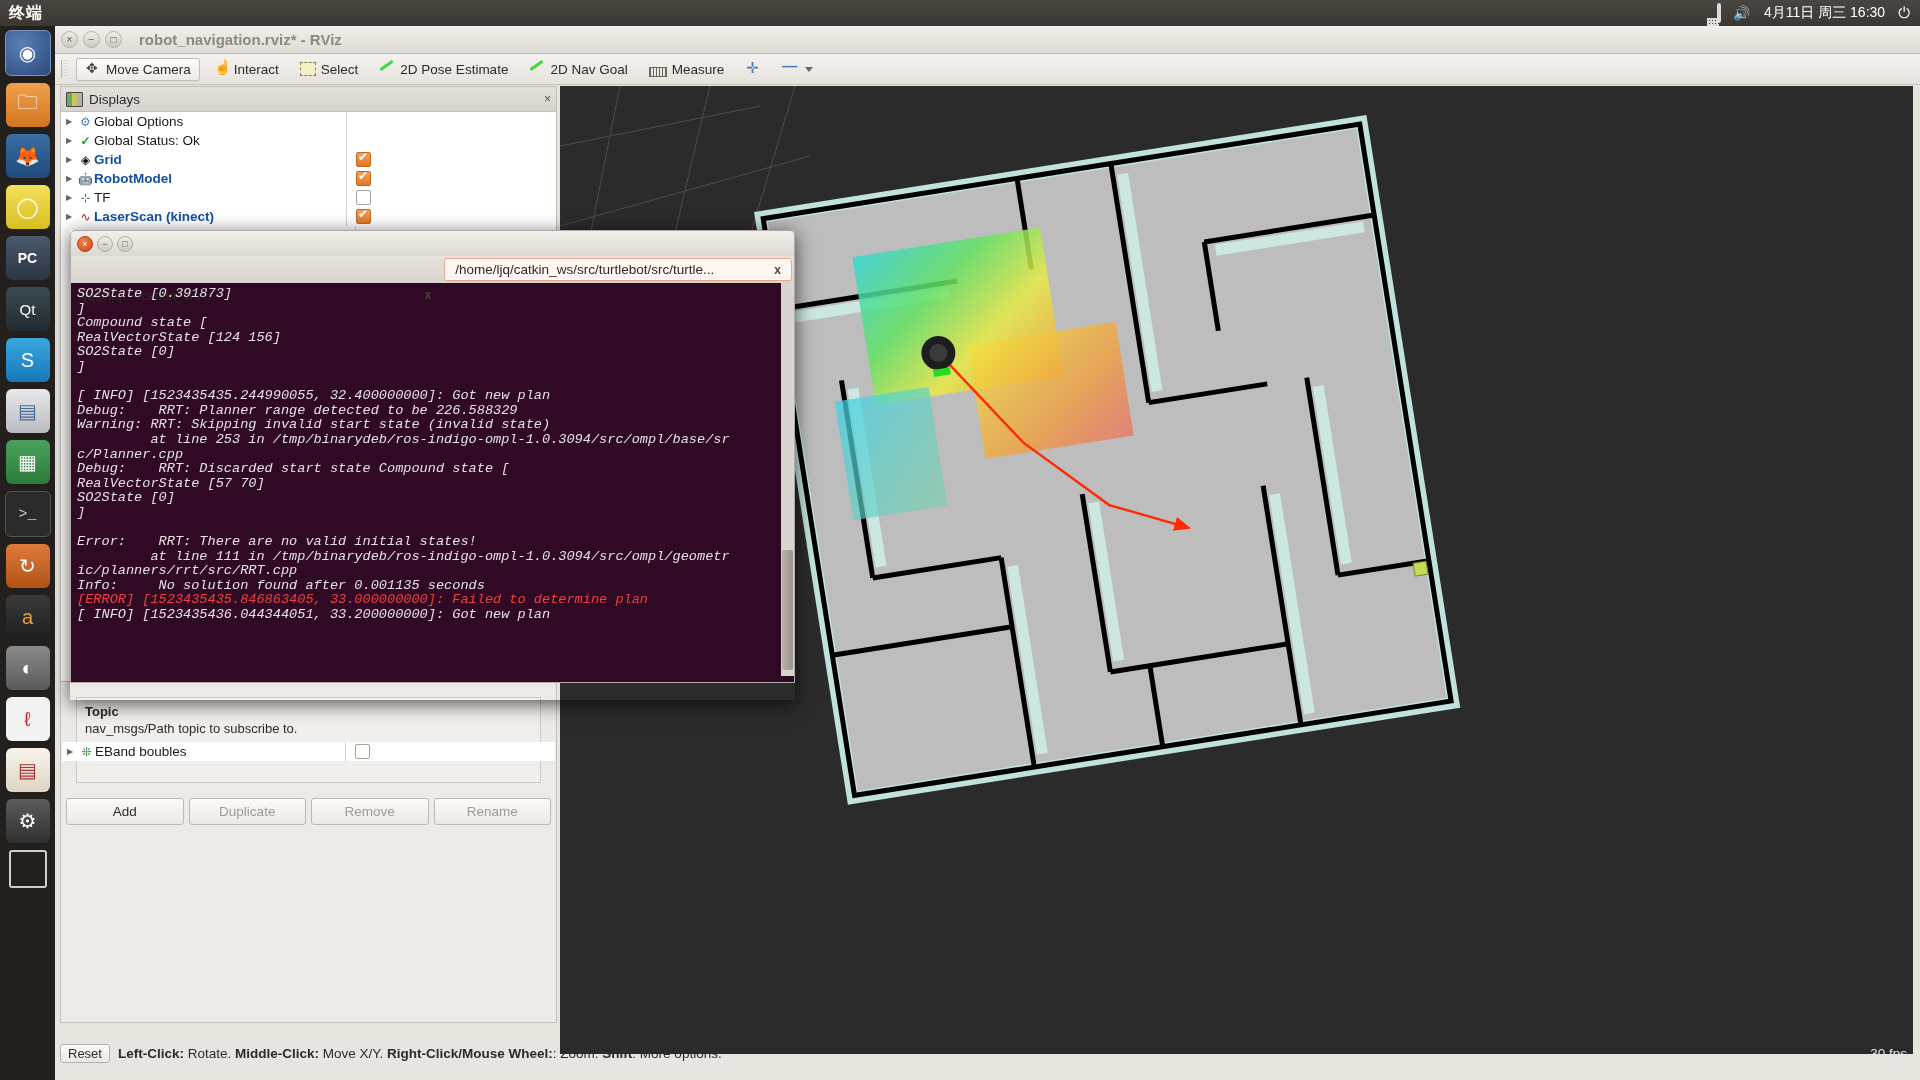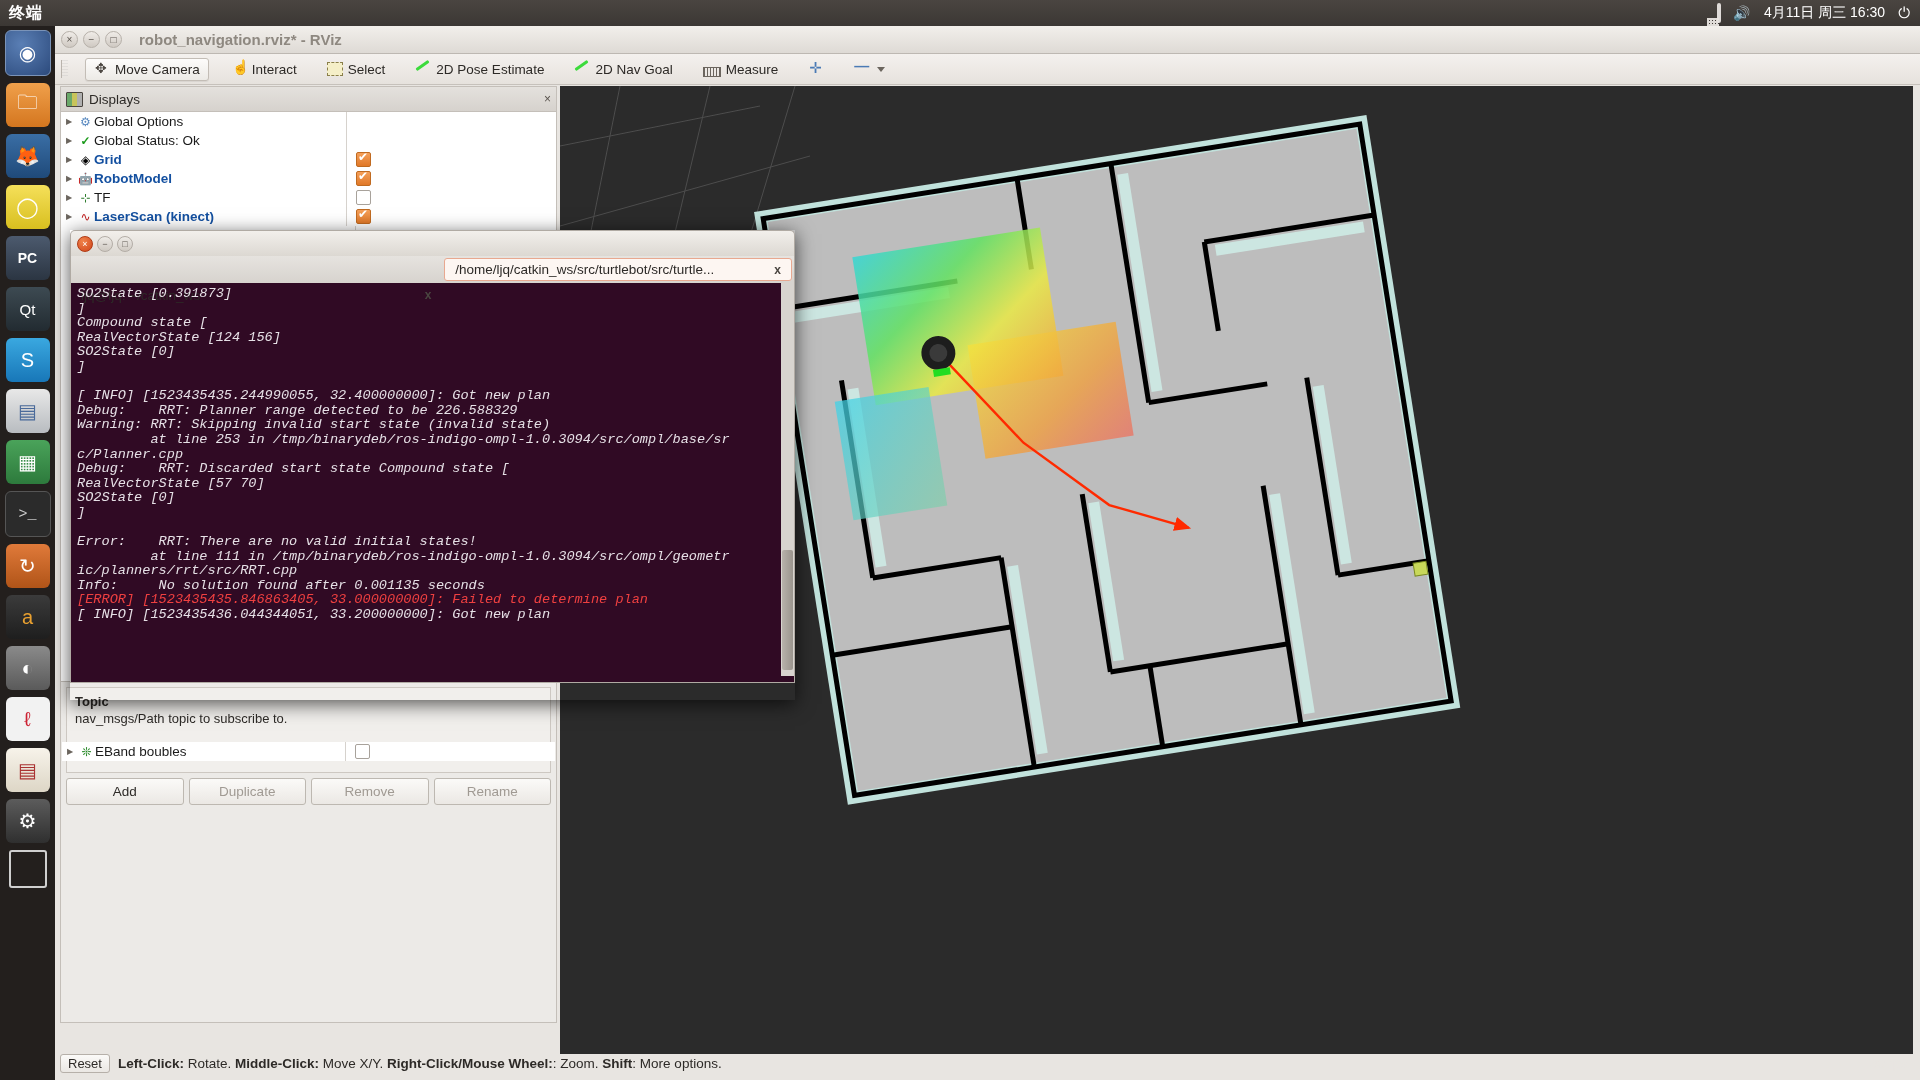--- a/index.html
+++ b/index.html
@@ -61,21 +61,21 @@
   #rviz-title{
     height:27px;background:linear-gradient(to bottom,#f2efeb,#dedad5);
     border-bottom:1px solid #bdb8b2;display:flex;align-items:center;padding-left:6px;
   }
   .wbtn{width:15px;height:15px;border-radius:50%;margin-right:5px;
     background:linear-gradient(#f0ece8,#cfc9c2);border:1px solid #b6b0a9;
     font-size:10px;color:#5a544e;display:flex;align-items:center;justify-content:center;}
   #rviz-title .t{margin-left:12px;font-weight:bold;font-size:15px;color:#8e8880;}
   #toolbar{
     height:30px;background:linear-gradient(to bottom,#f4f1ee,#e6e2dd);
-    border-bottom:1px solid #c6c1bb;display:flex;align-items:center;padding-left:6px;gap:14px;
+    border-bottom:1px solid #c6c1bb;display:flex;align-items:center;padding-left:6px;gap:5px;
   }
   .grip{width:6px;height:18px;
     background:repeating-linear-gradient(to bottom,#aaa3 0 1px,transparent 1px 3px);
     border-left:1px solid #b9b3ac;margin-right:3px;}
   .tbtn{display:flex;align-items:center;gap:5px;padding:3px 8px;border-radius:3px;
     font-size:13.5px;color:#2d2a27;cursor:default;}
   .tbtn.active{background:linear-gradient(#fdfcfb,#eceae6);border:1px solid #c3bdb6;box-shadow:0 1px 1px #0001;}
   .ic{width:16px;height:14px;display:inline-block;position:relative;}
   .ic-move::before{content:"✥";font-size:14px;color:#4a4540;position:absolute;left:1px;top:-2px;}
   .ic-hand::before{content:"☝";font-size:14px;color:#3a3530;position:absolute;left:2px;top:-3px;}
@@ -103,32 +103,32 @@
   #tree{flex:0 0 auto;background:#fff;border-bottom:1px solid #c4bfb9;}
   .trow{display:flex;align-items:center;height:19px;font-size:13.5px;position:relative;}
   .trow .tri{width:16px;text-align:center;font-size:8px;color:#6b655e;}
   .trow .ti{width:17px;display:flex;align-items:center;justify-content:center;font-size:12px;}
   .trow .tl{flex:1;color:#1a1a1a;}
   .trow .tl.blue{color:#1450a0;font-weight:bold;}
   .trow .tchk{width:200px;border-left:1px solid #d6d2cd;height:19px;display:flex;align-items:center;padding-left:9px;}
   .cb{width:13px;height:13px;border:1px solid #a8a29b;background:#fff;border-radius:2px;}
   .cb.on{background:linear-gradient(#f5a05a,#e07828);border-color:#c06a20;position:relative;}
   .cb.on::after{content:"✔";position:absolute;left:1px;top:-3px;font-size:12px;color:#fff;}
-  #desc{margin:5px;border:1px solid #cdc8c2;background:#f1efec;height:72px;padding:6px 8px;font-size:13px;color:#2d2a27;}
+  #desc{margin:15px;border:1px solid #cdc8c2;background:#f1efec;height:72px;padding:6px 8px;font-size:13px;color:#2d2a27;}
   #desc .dt{font-weight:bold;margin-bottom:2px;}
   #btnrow{display:flex;gap:5px;margin:0 5px 6px 5px;}
   .dbtn{flex:1;height:25px;border:1px solid #bdb8b1;border-radius:3px;
     background:linear-gradient(#fbfaf8,#ebe8e4);font-size:13.5px;color:#2d2a27;
     display:flex;align-items:center;justify-content:center;}
   .dbtn.dis{color:#a09a93;}
 
   
   #view3d{position:absolute;left:505px;top:60px;right:7px;top:60px;height:968px;
     background:#2b2b2b;overflow:hidden;}
-  #statusbar{position:absolute;left:5px;bottom:6px;right:7px;height:22px;display:flex;align-items:center;gap:8px;}
+  #statusbar{position:absolute;left:5px;bottom:16px;right:7px;height:22px;display:flex;align-items:center;gap:8px;}
   #reset{border:1px solid #b6b0a9;border-radius:3px;background:linear-gradient(#fbfaf8,#eae7e3);
     padding:1px 7px;font-size:13px;color:#2d2a27;}
   #hint{font-size:13.5px;color:#2d2a27;}
   #hint b{font-weight:bold;}
   #fps{margin-left:auto;font-size:13.5px;color:#e8e5e1;padding-right:6px;}
 
   
   #term{
     position:absolute;left:70px;top:230px;width:725px;height:470px;z-index:40;
     box-shadow:0 4px 18px #000a;

